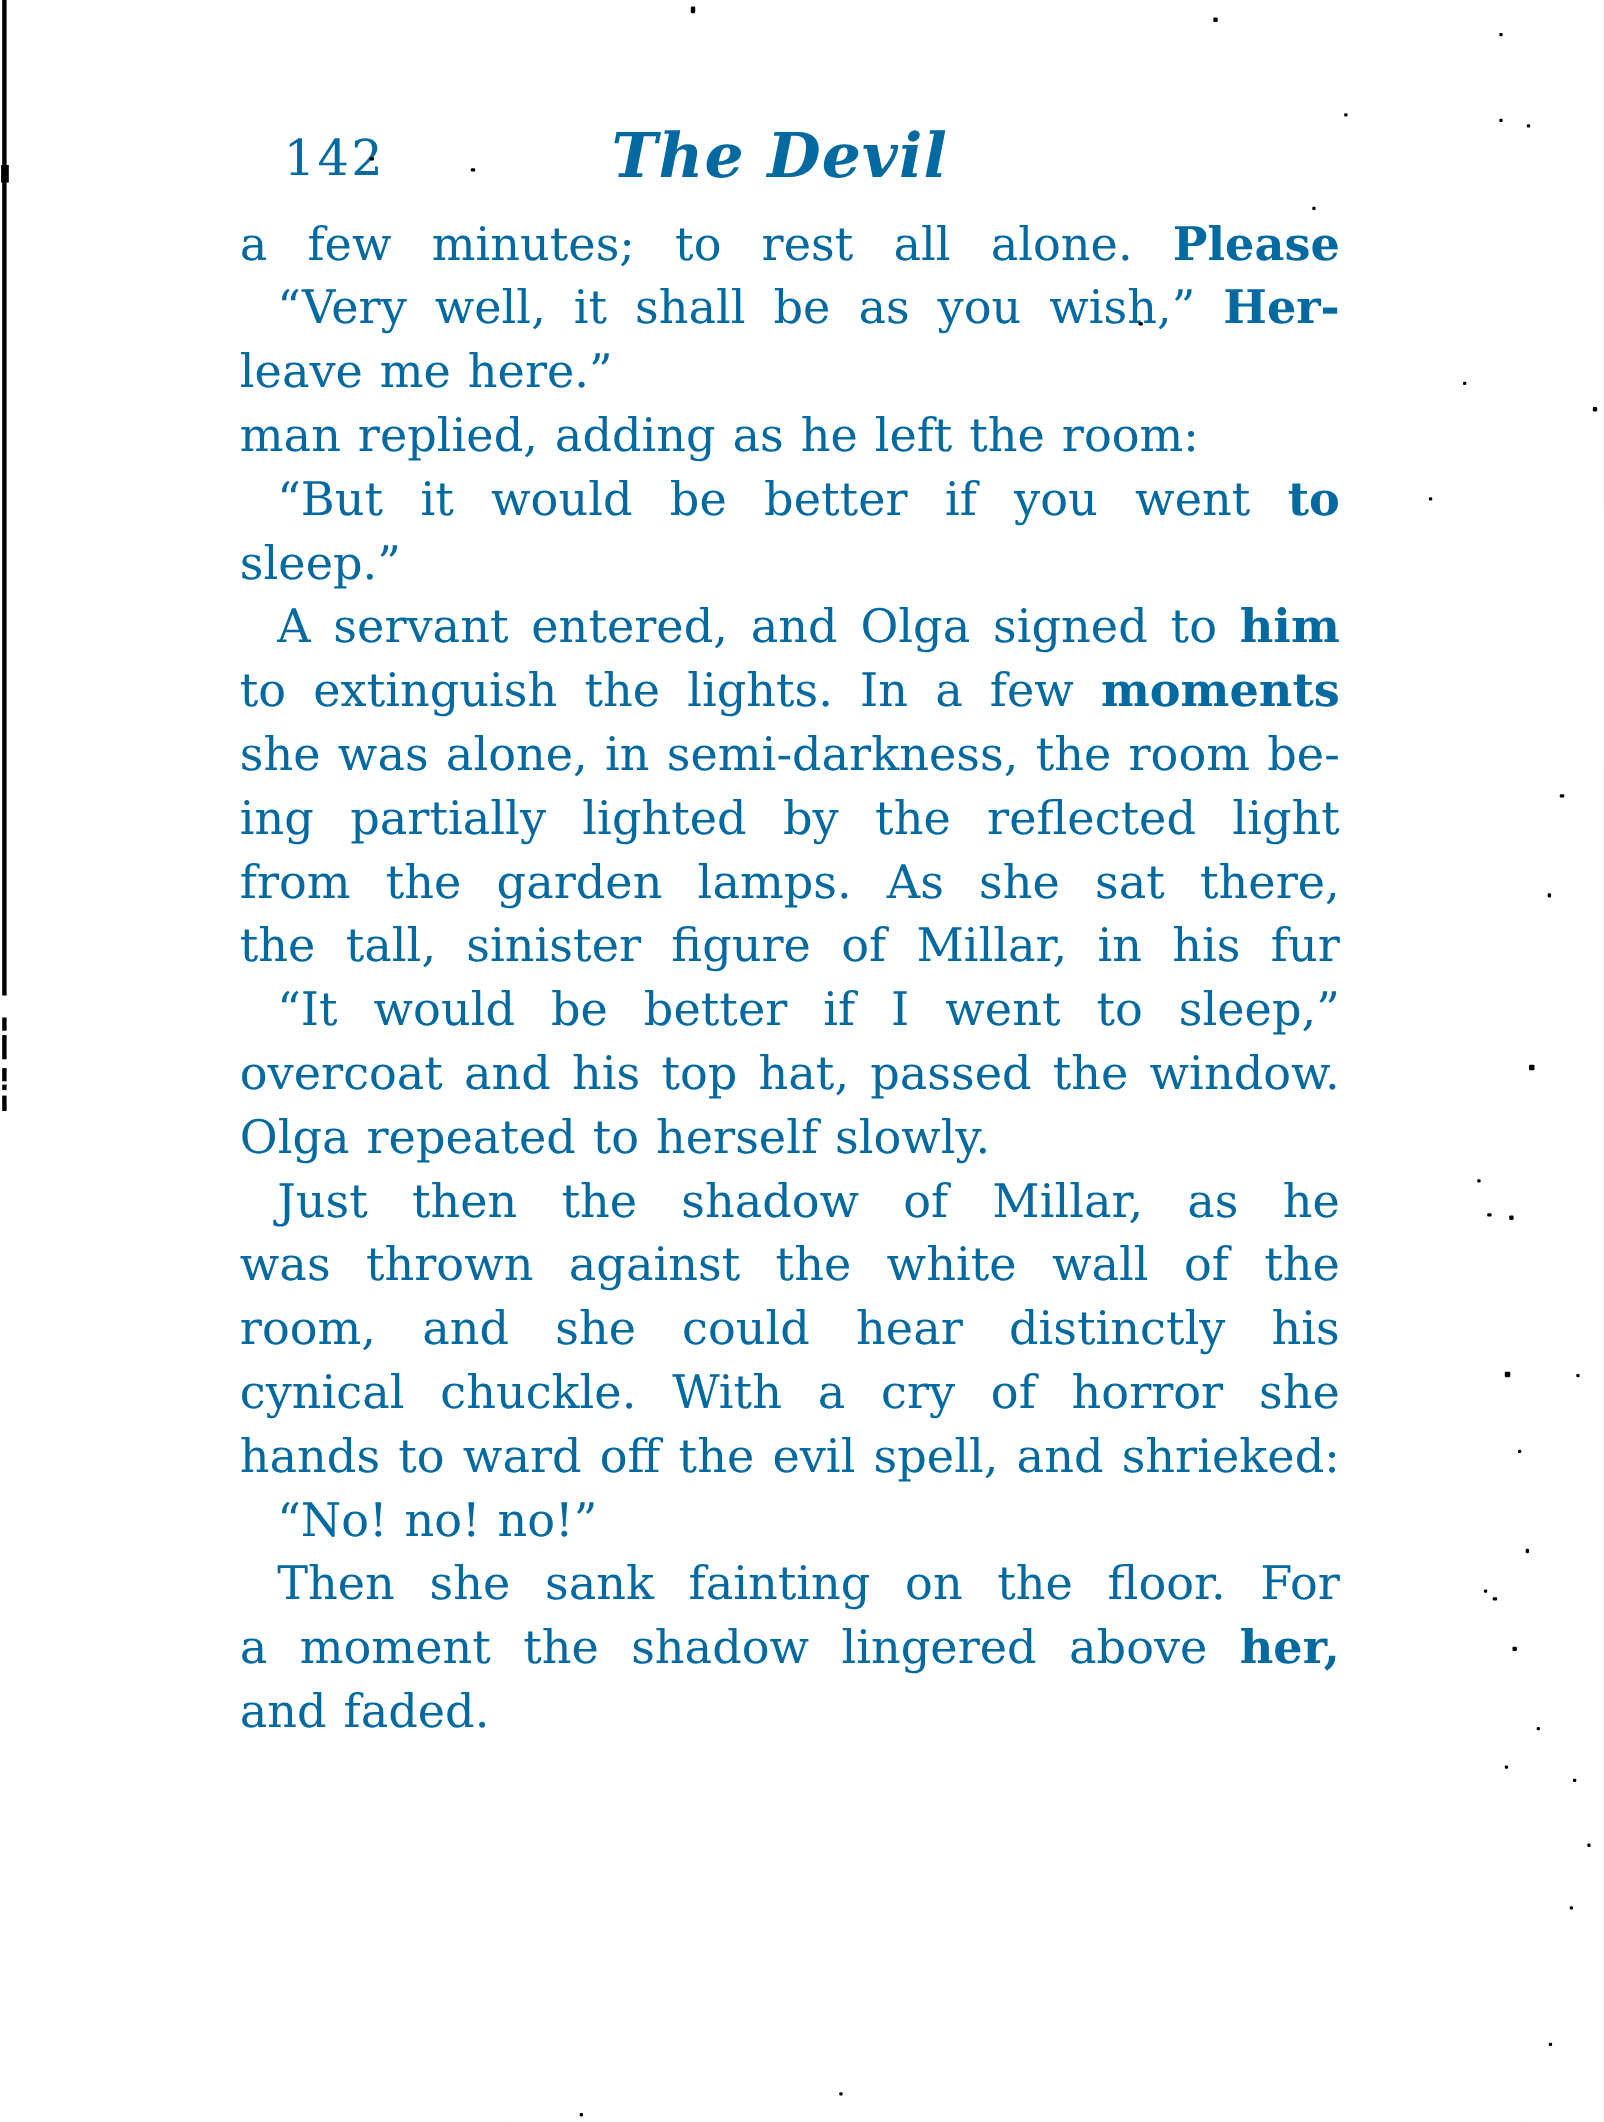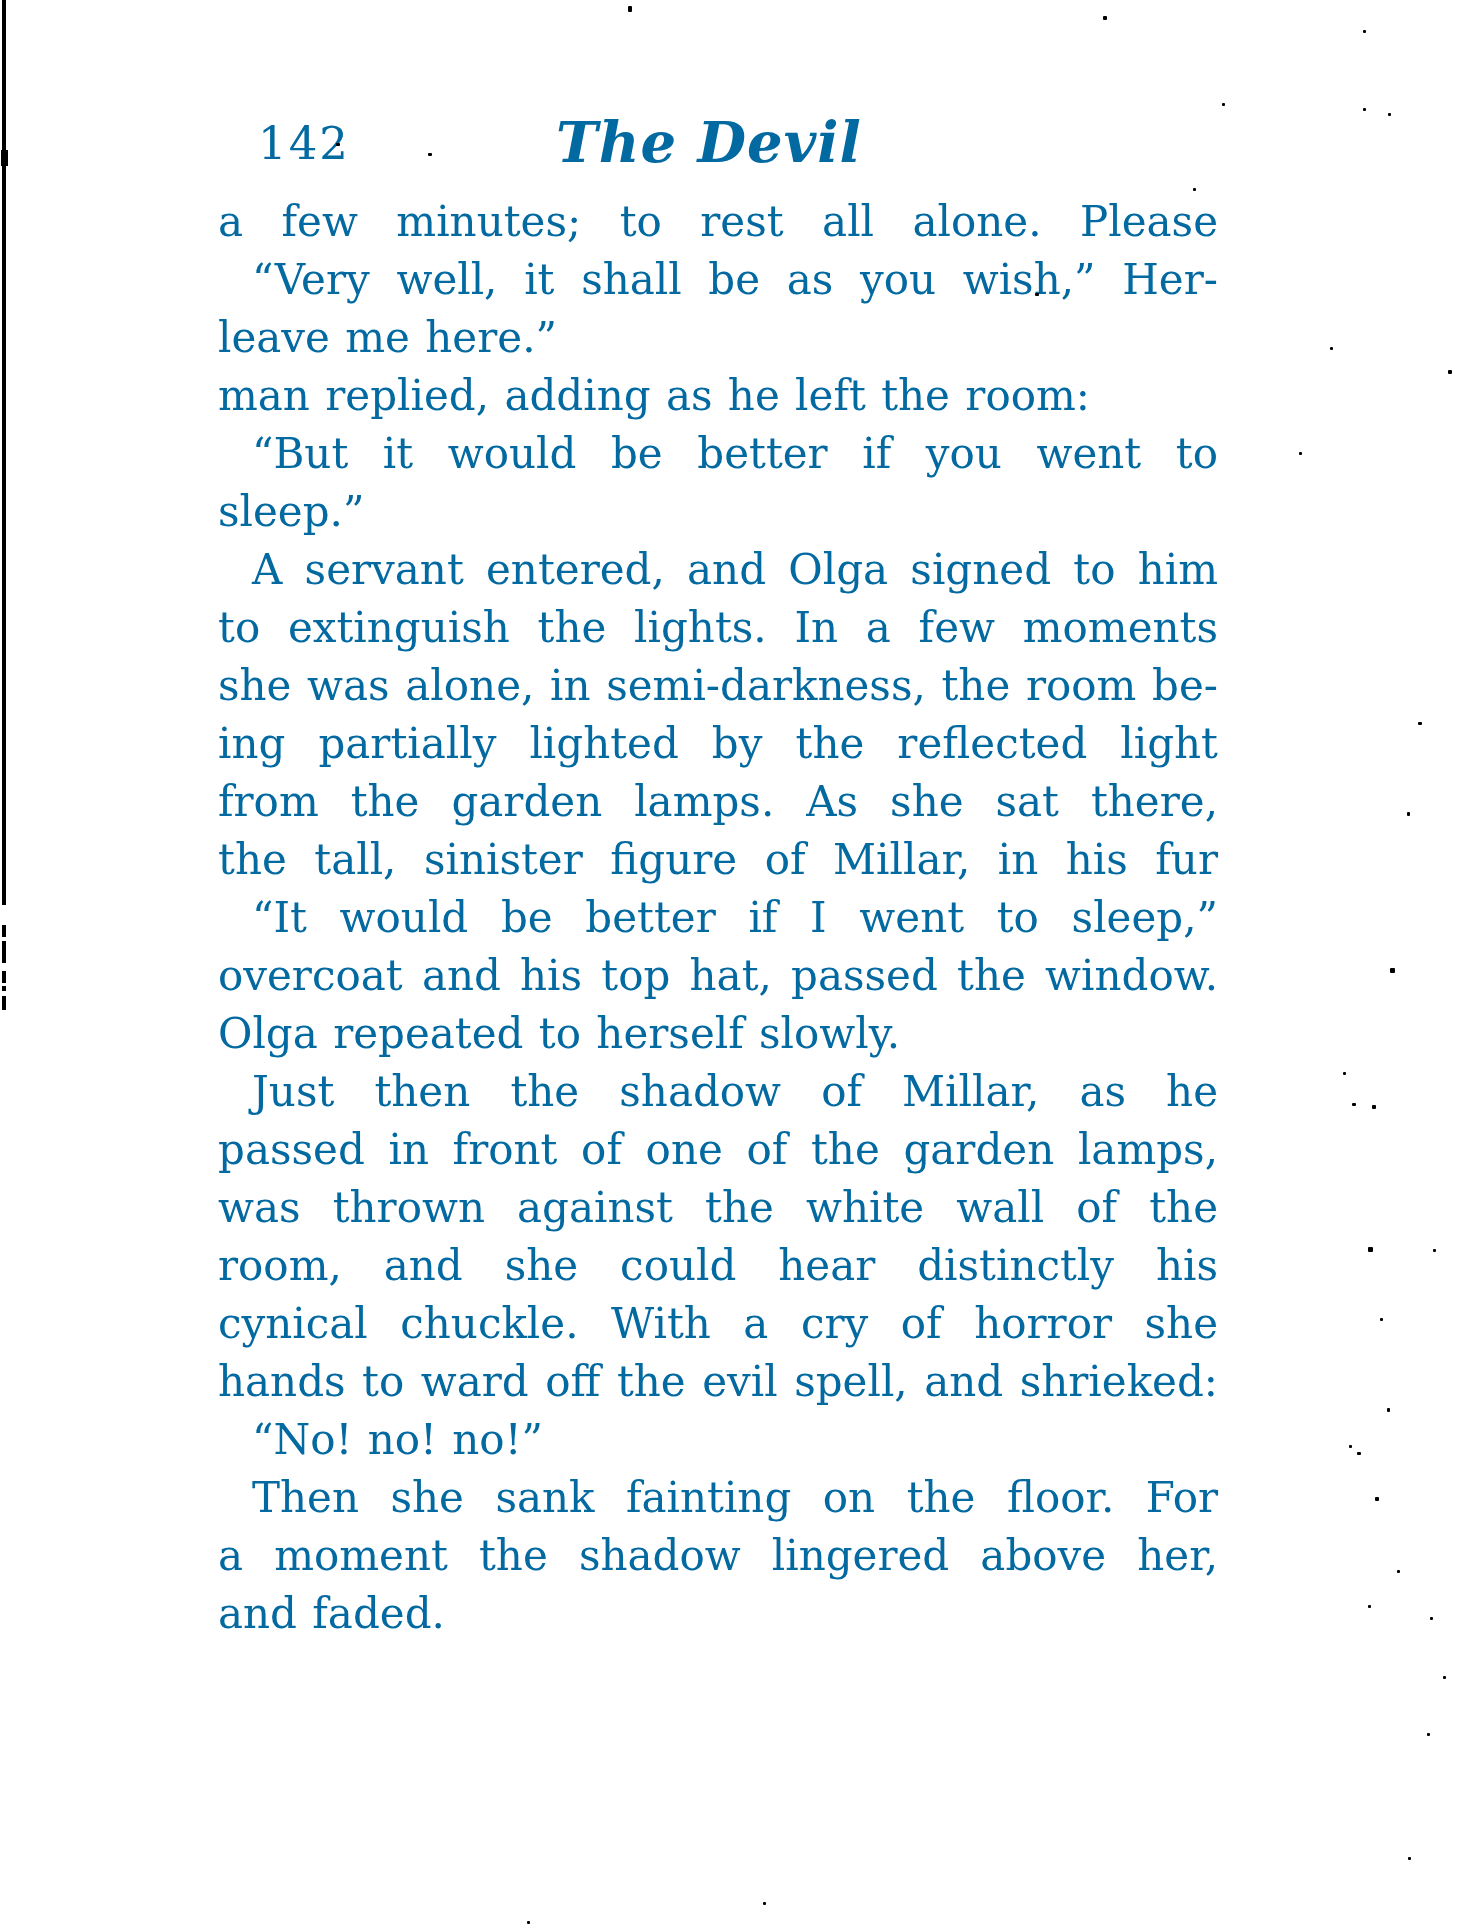--- a/index.html
+++ b/index.html
@@ -30,21 +30,21 @@
     position:absolute;left:218px;top:193px;width:1000px;
     font-size:42px;line-height:58px;word-spacing:2px;
   }
   .text-line{height:58px;white-space:nowrap;}
   .text-line.justify{
     white-space:normal;
     text-align:justify;
     text-align-last:justify;
   }
   .text-line.indent{text-indent:34px;}
-  .text-line b{font-weight:normal;}
+  .text-line b{font-weight:bold;}
   
   .speck{position:absolute;background:#000;border-radius:1px;}
 </style>
 </head>
 <body>
 
 <div class="page">
 
   <div class="rule-seg" style="top:0;height:905px;"></div>
   <div class="rule-blob" style="top:150px;height:16px;"></div>
@@ -69,21 +69,20 @@
       <div class="text-line justify indent"><span>A servant entered, and Olga signed to </span><b>him</b></div>
       <div class="text-line justify"><span>to extinguish the lights. In a few </span><b>moments</b></div>
       <div class="text-line justify"><span>she was alone, in semi-darkness, the room be-</span></div>
       <div class="text-line justify"><span>ing partially lighted by the reflected light</span></div>
       <div class="text-line justify"><span>from the garden lamps. As she sat there,</span></div>
       <div class="text-line justify"><span>the tall, sinister figure of Millar, in his fur</span></div>
       <div class="text-line justify indent"><span>“It would be better if I went to sleep,”</span></div>
       <div class="text-line justify"><span>overcoat and his top hat, passed the window.</span></div>
       <div class="text-line"><span>Olga repeated to herself slowly.</span></div>
       <div class="text-line justify indent"><span>Just then the shadow of Millar, as he</span></div>
-      <div class="text-line justify"><span>passed in front of one of the garden lamps,</span></div>
       <div class="text-line justify"><span>was thrown against the white wall of the</span></div>
       <div class="text-line justify"><span>room, and she could hear distinctly his</span></div>
       <div class="text-line justify"><span>cynical chuckle. With a cry of horror she</span></div>
       <div class="text-line justify"><span>hands to ward off the evil spell, and shrieked:</span></div>
       <div class="text-line indent"><span>“No! no! no!”</span></div>
       <div class="text-line justify indent"><span>Then she sank fainting on the floor. For</span></div>
       <div class="text-line justify"><span>a moment the shadow lingered above </span><b>her,</b></div>
       <div class="text-line"><span>and faded.</span></div>
     </div>
 

